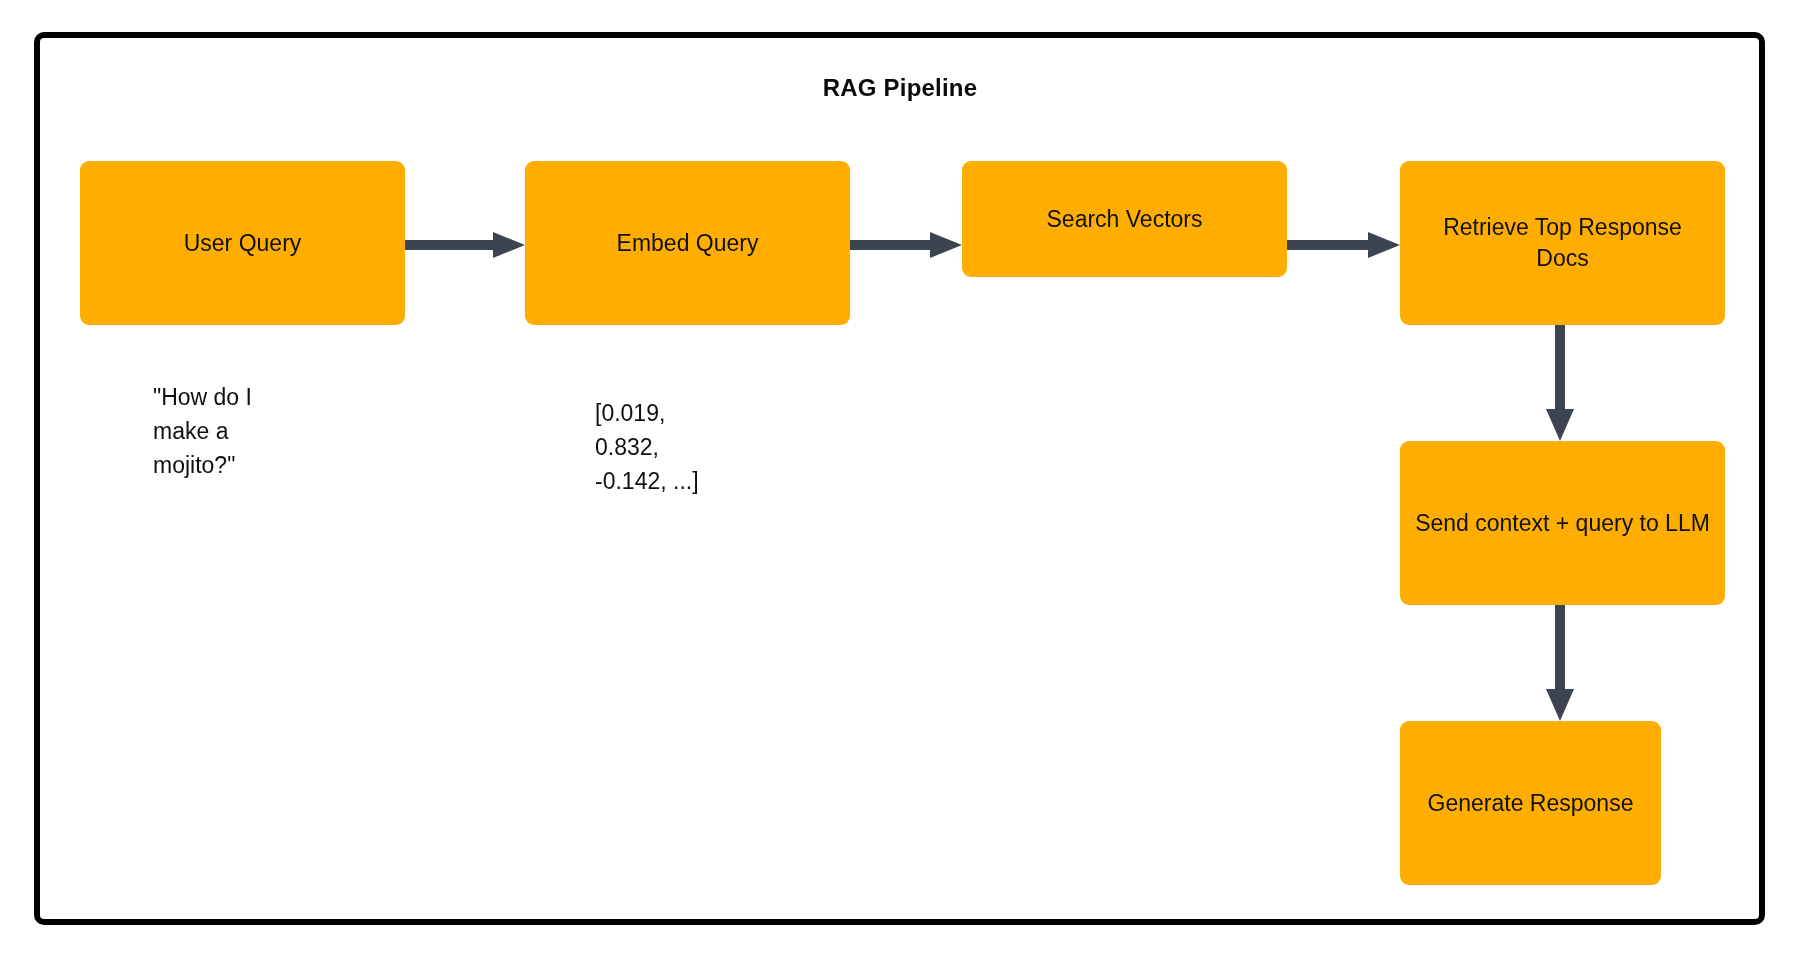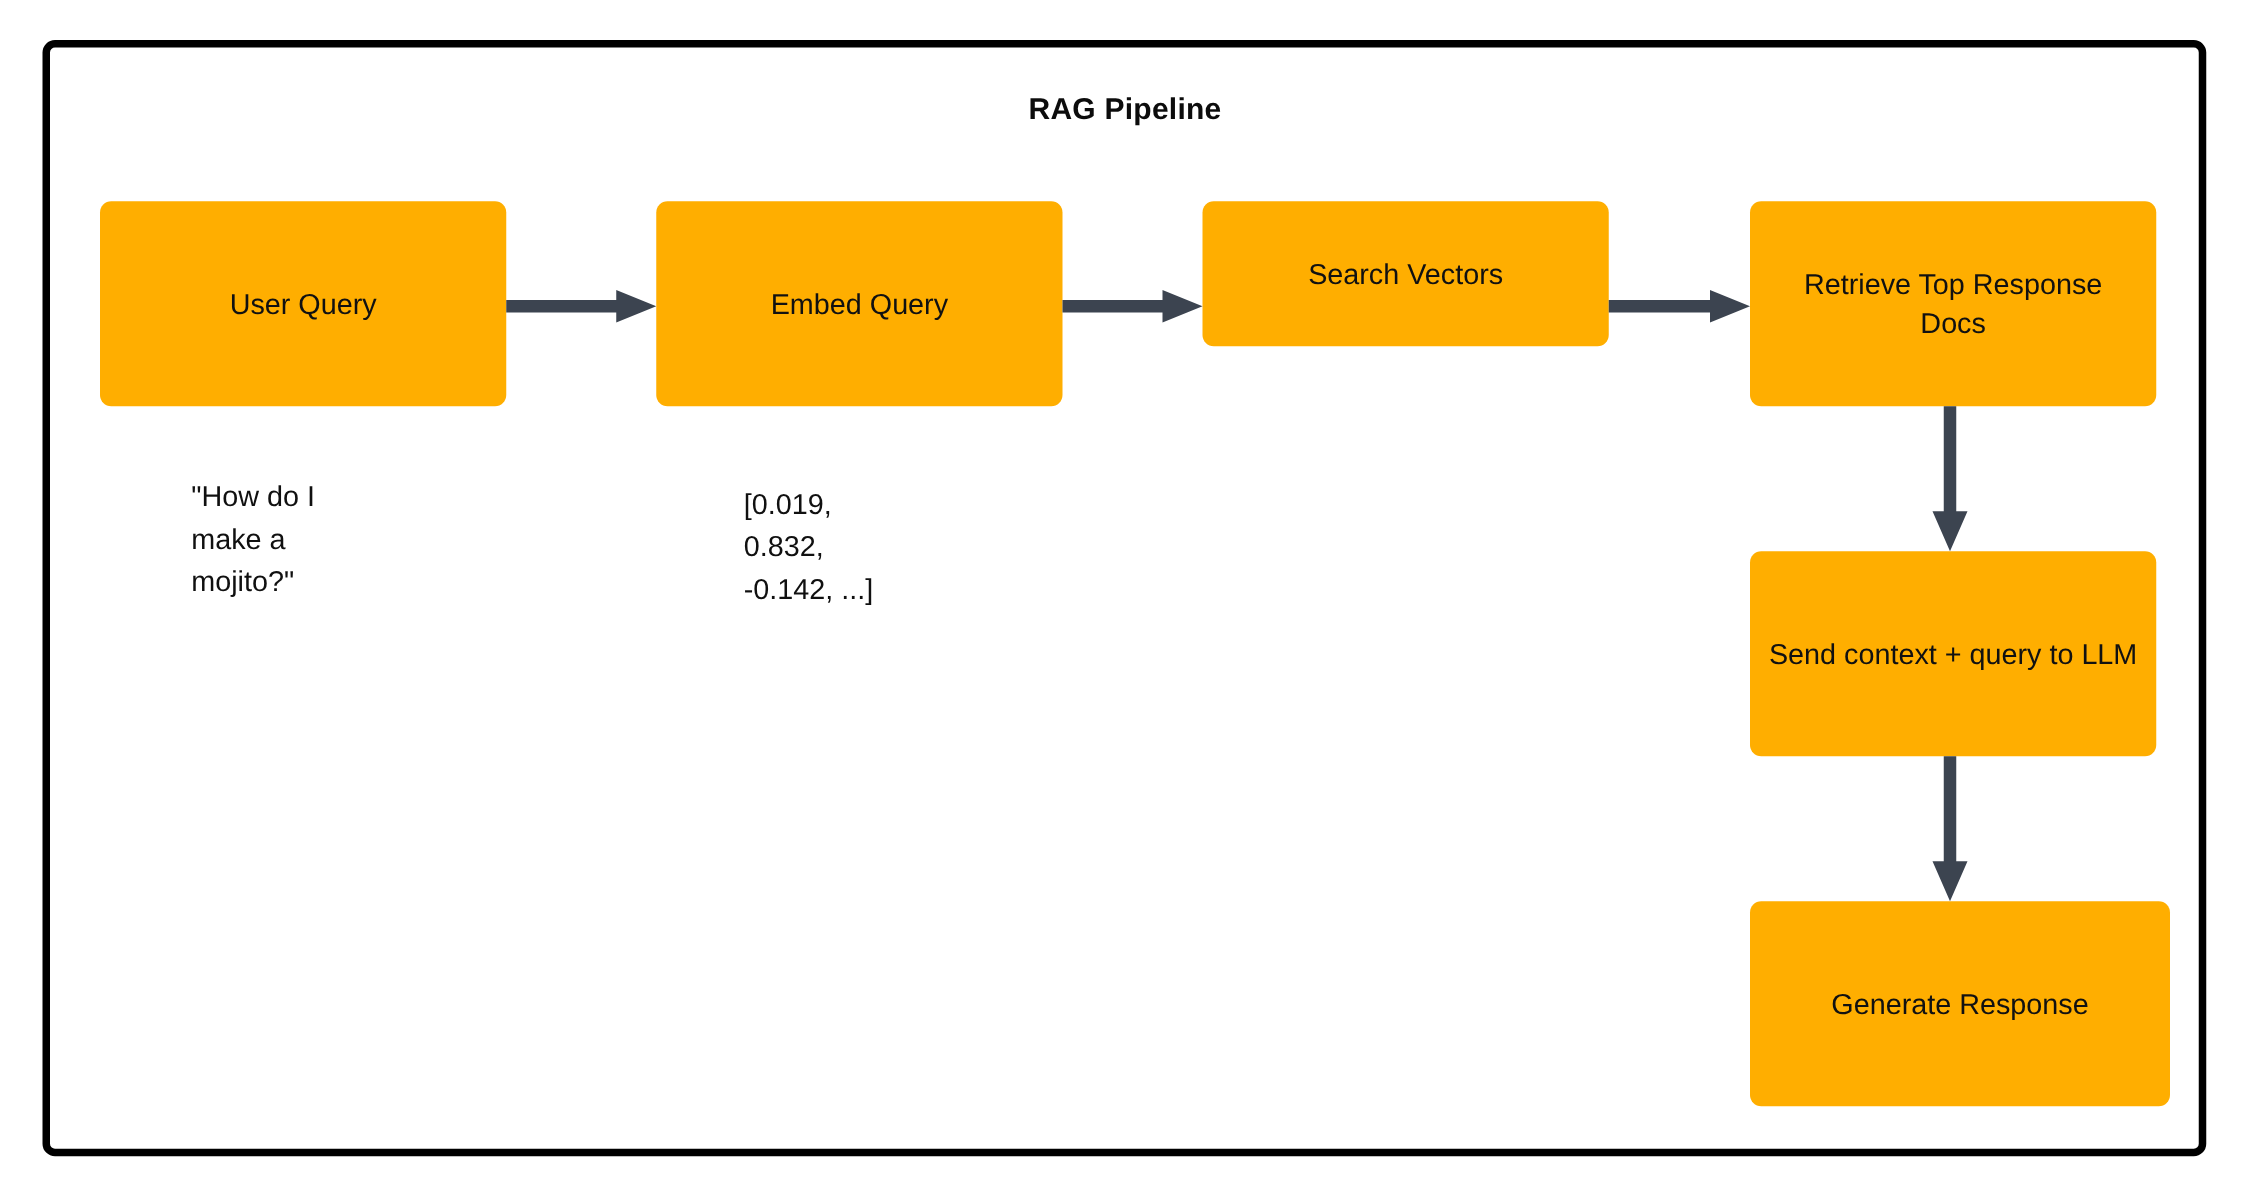--- a/index.html
+++ b/index.html
@@ -62,32 +62,32 @@
     font-size: 23px;
     line-height: 1.33;
     padding: 6px 14px;
   }
 
   #node-user-query      { left: 80px;   top: 161px; width: 325px;  height: 164px; }
   #node-embed-query     { left: 525px;  top: 161px; width: 325px;  height: 164px; }
   #node-search-vectors  { left: 962px;  top: 161px; width: 325px;  height: 116px; }
   #node-retrieve-docs   { left: 1400px; top: 161px; width: 325px;  height: 164px; }
   #node-send-context    { left: 1400px; top: 441px; width: 325px;  height: 164px; }
-  #node-generate-resp   { left: 1400px; top: 721px; width: 336px;  height: 164px; }
+  #node-generate-resp   { left: 1400px; top: 721px; width: 261px;  height: 164px; }
 
   
   .note {
     position: absolute;
     font-size: 23px;
     line-height: 1.47;
     color: #101010;
     white-space: pre-line;
   }
   #note-user-query     { left: 153px;  top: 381px; width: 260px; }
-  #note-embed-query    { left: 595px;  top: 387px; width: 260px; }
+  #note-embed-query    { left: 595px;  top: 397px; width: 260px; }
   #note-search-vectors { left: 1027px; top: 385px; width: 260px; }
 
   
   .arrow {
     position: absolute;
     overflow: visible;
   }
   .arrow path, .arrow polygon { fill: #3c4450; }
 
   #arrow-uq-eq { left: 405px;  top: 215px; width: 122px; height: 60px; }

